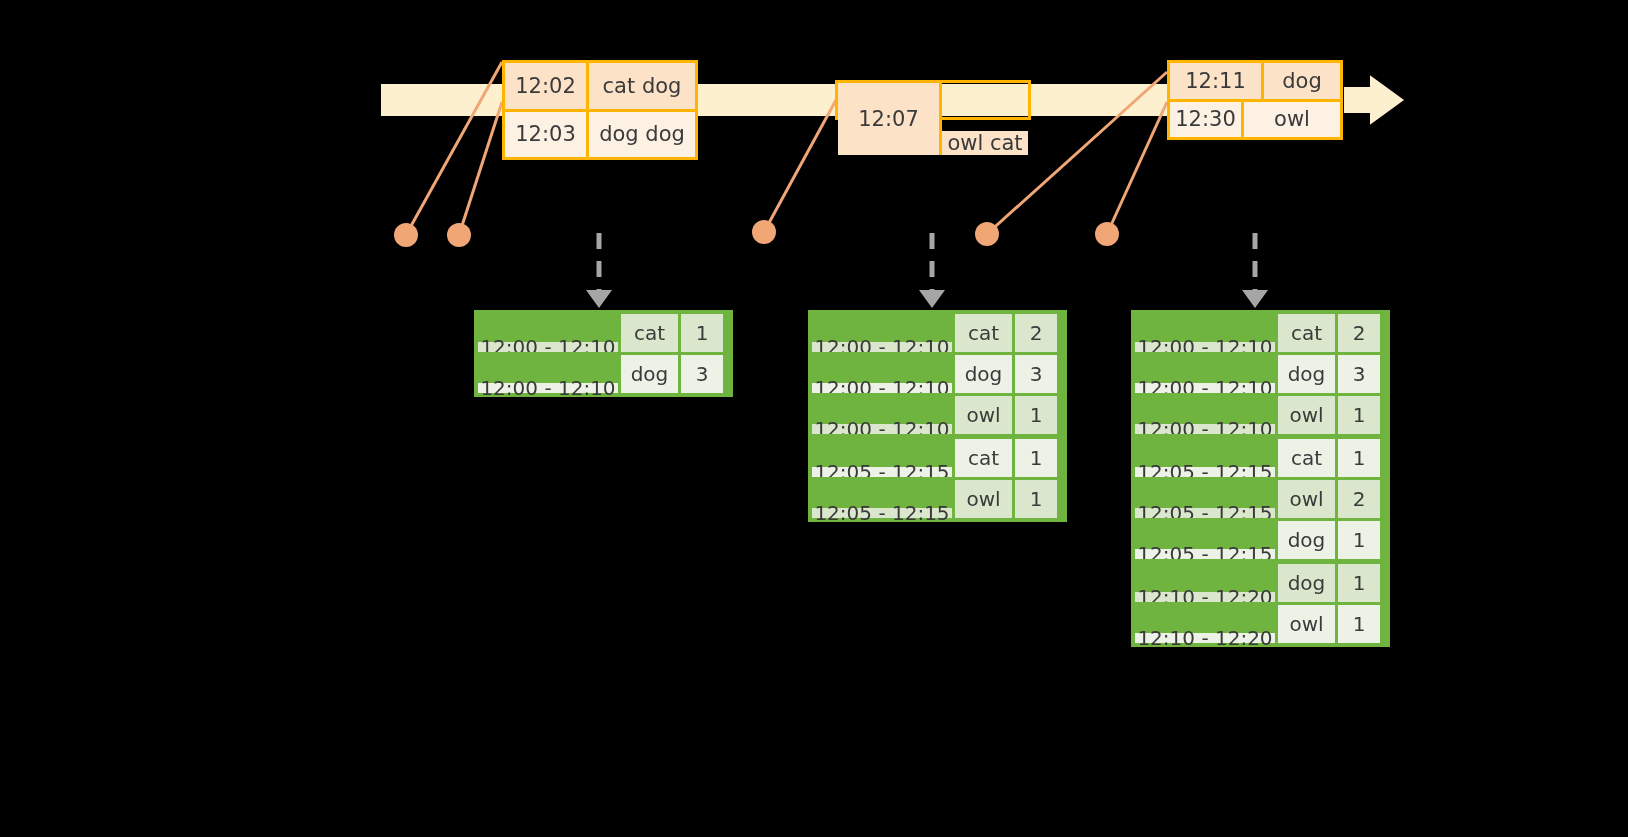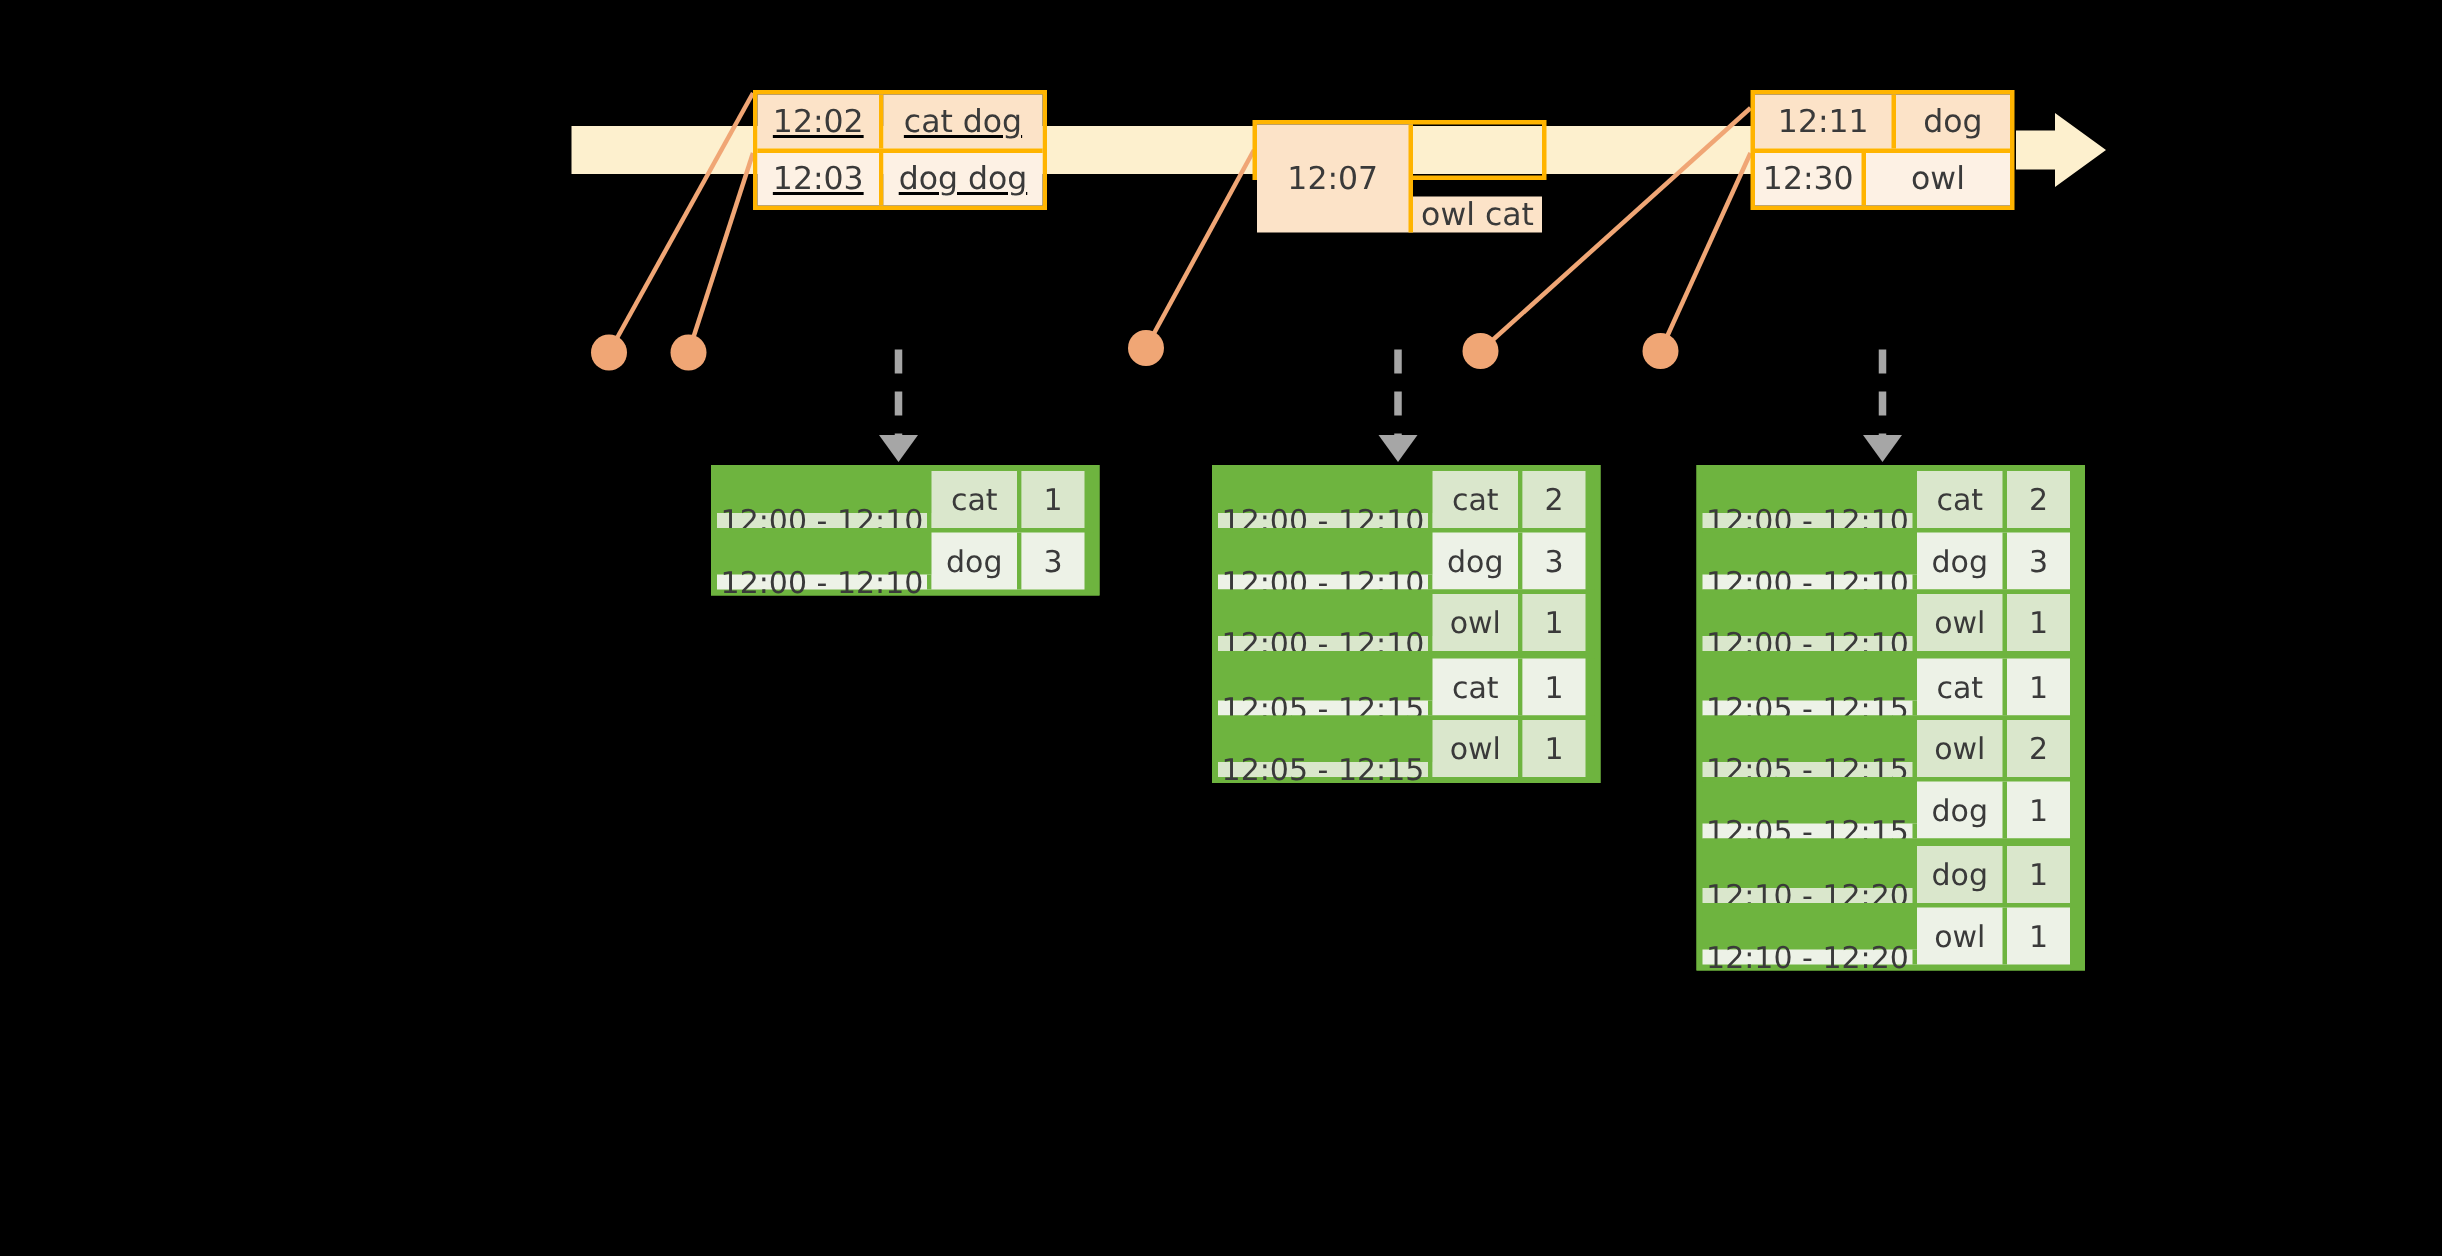--- a/index.html
+++ b/index.html
@@ -68,21 +68,21 @@
         <line x1="599" y1="233" x2="599" y2="294" stroke="#A6A6A6" stroke-width="5" stroke-dasharray="16 12"></line>
         <polygon points="586,290 612,290 599,308" fill="#A6A6A6"></polygon>
         <line x1="932" y1="233" x2="932" y2="294" stroke="#A6A6A6" stroke-width="5" stroke-dasharray="16 12"></line>
         <polygon points="919,290 945,290 932,308" fill="#A6A6A6"></polygon>
         <line x1="1255" y1="233" x2="1255" y2="294" stroke="#A6A6A6" stroke-width="5" stroke-dasharray="16 12"></line>
         <polygon points="1242,290 1268,290 1255,308" fill="#A6A6A6"></polygon>
       </g>
   </svg>
 
   <div id="event-layer">
-      <div class="ev-box" style="left: 502px; top: 60px; width: 196px; height: 80px; text-decoration: underline;">
+      <div class="ev-box" style="left: 502px; top: 60px; width: 196px; height: 100px;">
         <div class="ev-row shade-a">
           <div class="ev-time" style="width: 84px;">12:02</div>
           <div class="ev-words" style="flex: 1 1 auto;">cat dog</div>
         </div>
         <div class="ev-row shade-b">
           <div class="ev-time" style="width: 84px;">12:03</div>
           <div class="ev-words" style="flex: 1 1 auto;">dog dog</div>
         </div>
       </div>
       <div class="ev-box" style="left: 835px; top: 80px; width: 196px; height: 40px;">

